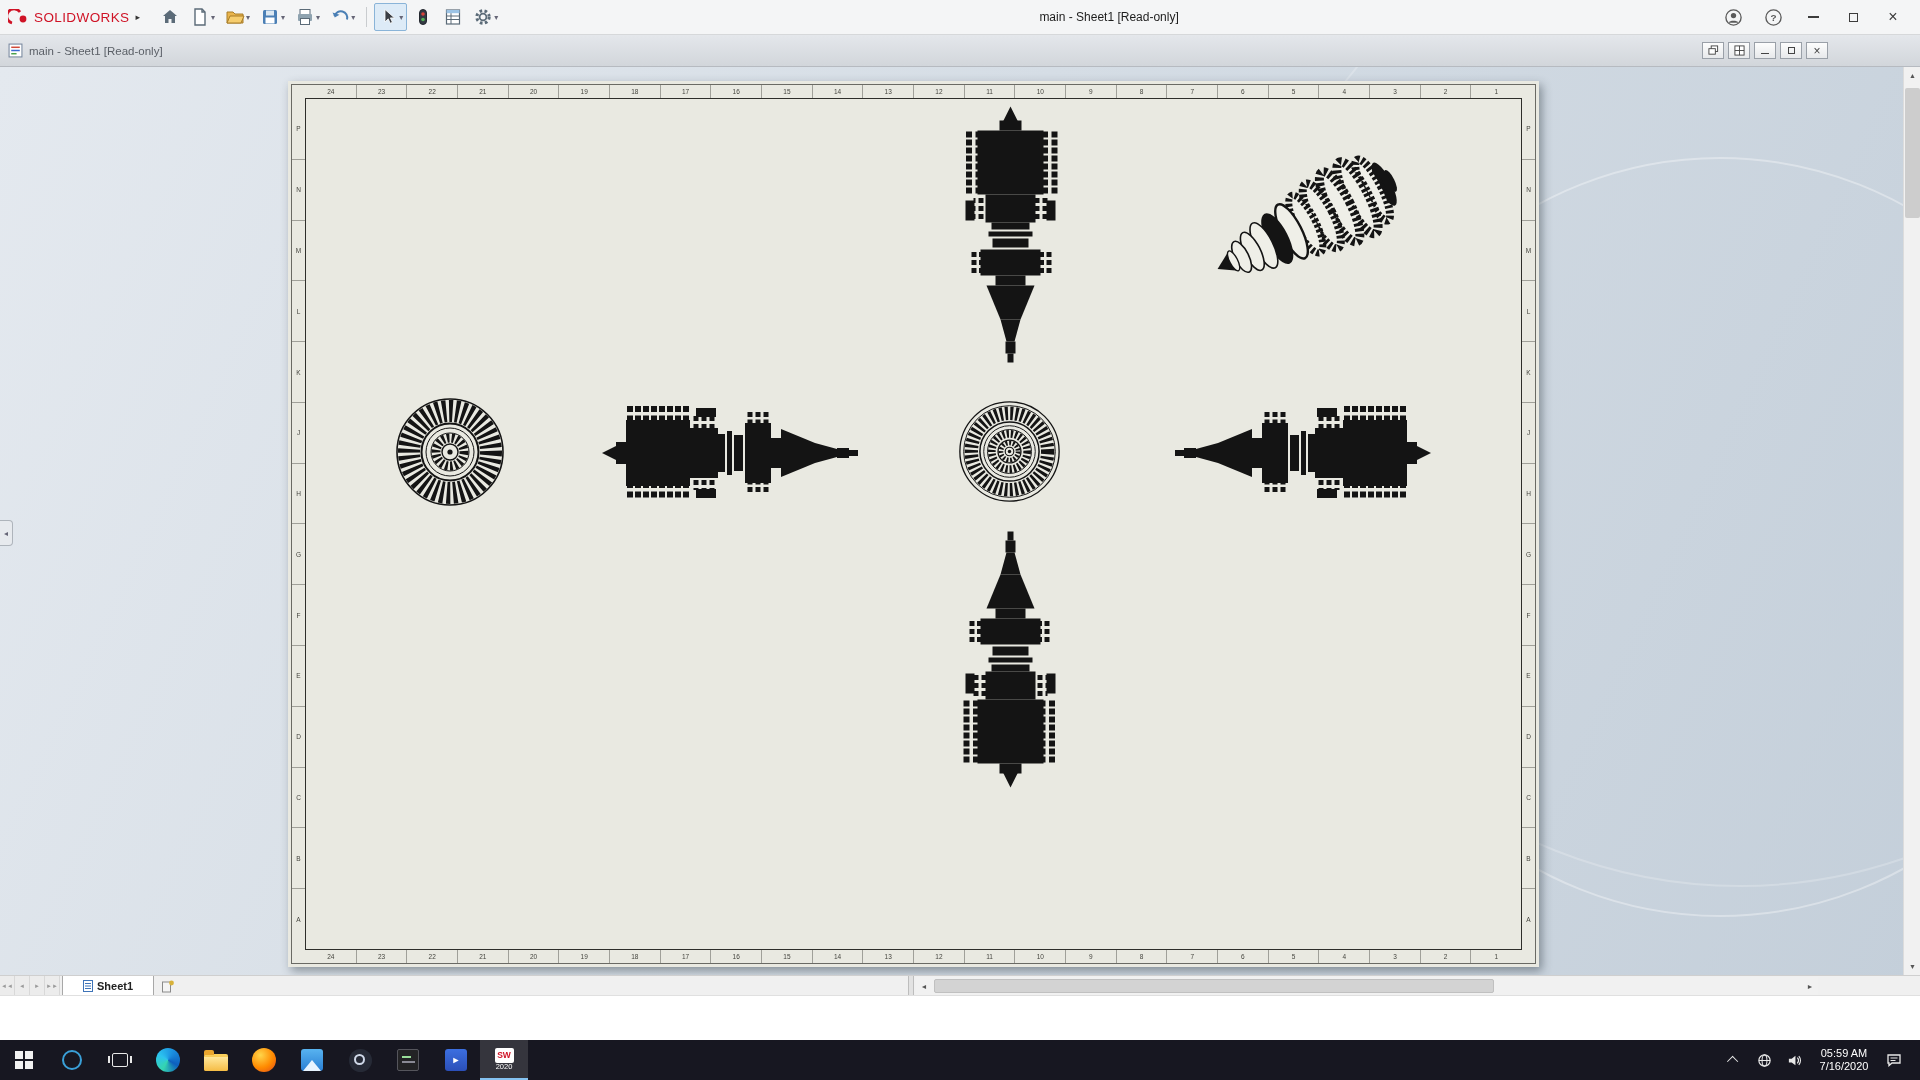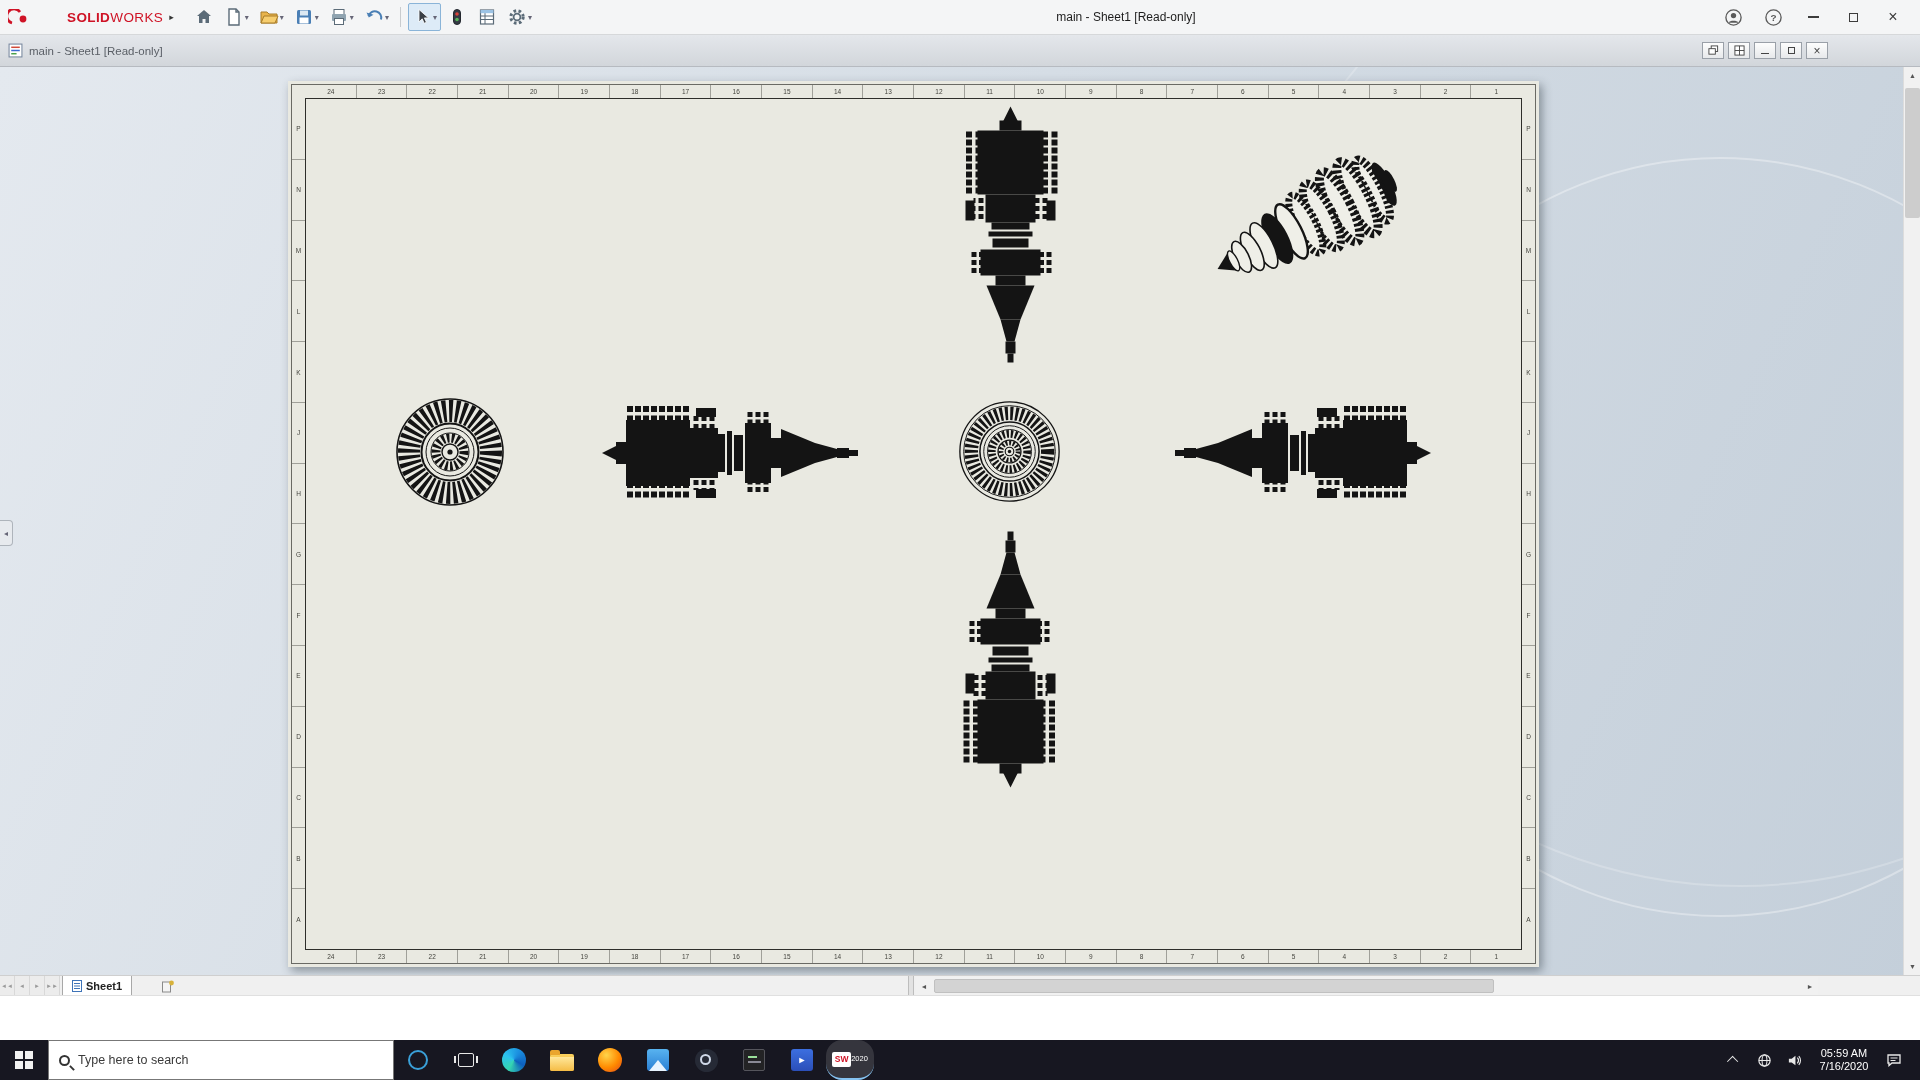--- a/index.html
+++ b/index.html
@@ -4,21 +4,21 @@
 <style>
   * { margin:0; padding:0; box-sizing:border-box; }
   html,body { width:1920px; height:1080px; overflow:hidden; font-family:"Liberation Sans", sans-serif; background:#fff; }
   #app { position:absolute; inset:0; }
 
   
   #titlebar { position:absolute; top:0; left:0; right:0; height:35px; background:#f4f5f6; border-bottom:1px solid #d6d8da; display:flex; align-items:center; }
   .tb-left { display:flex; align-items:center; padding-left:8px; gap:2px; }
   .brand { display:flex; align-items:center; gap:4px; margin-right:14px; }
   .brand-text { font-size:13.5px; color:#cf1326; letter-spacing:.4px; white-space:nowrap; }
-  .brand-text b { font-weight:bold;margin-left:33px; }
+  .brand-text b { font-weight:normal; }
   .menu-arrow { font-size:9px; color:#333; margin-left:2px; cursor:pointer; }
   .toolbar { display:flex; align-items:center; gap:2px; }
   .tbtn { display:flex; align-items:center; gap:1px; border:1px solid transparent; background:transparent; padding:2px 3px; border-radius:2px; cursor:pointer; height:28px; }
   .tbtn.active { background:#ddebf7; border-color:#8ab4d8; }
   .tbtn .icn { width:20px; height:20px; display:block; }
   .dd { font-size:8px; color:#667; }
   .tsep { width:1px; height:20px; background:#c9cccf; margin:0 5px; }
   .tb-title { flex:1; text-align:center; font-size:12px; color:#1d1d1d; white-space:nowrap; overflow:hidden; }
   .tb-right { display:flex; align-items:center; gap:6px; padding-right:10px; }
   .cbtn { width:34px; height:28px; display:flex; align-items:center; justify-content:center; background:transparent; border:none; cursor:pointer; }
@@ -80,21 +80,21 @@
   
   #vscroll { position:absolute; top:0; right:0; bottom:0; width:17px; background:#f1f1f1; border-left:1px solid #dcdcdc; z-index:5; }
   .sarrow { position:absolute; left:0; width:17px; height:17px; display:flex; align-items:center; justify-content:center; font-size:7px; color:#555; background:#f1f1f1; cursor:pointer; }
   #vscroll .up { top:0; } #vscroll .down { bottom:0; }
   #vthumb { position:absolute; left:1px; top:21px; width:15px; height:130px; background:#cdcdcd; border-radius:2px; cursor:pointer; }
 
   
   #tabrow { position:absolute; top:975px; left:0; right:0; height:20px; background:#f0f0f0; border-top:1px solid #cfcfcf; }
   .navgroup { position:absolute; left:0; top:0; height:20px; display:flex; }
   .navbtn { width:15px; height:20px; display:flex; align-items:center; justify-content:center; background:#ececec; border-right:1px solid #d8d8d8; font-size:6px; color:#9a9a9a; cursor:pointer; }
-  #sheettab { position:absolute; left:62px; top:0; height:20px; padding:0 9px; background:#ffffff; border:1px solid #a8a8a8; border-top:none; display:flex; align-items:center; gap:4px; font-size:11px; font-weight:bold; color:#222; cursor:pointer; }
+  #sheettab { position:absolute; left:62px; top:0; height:20px; padding:0 20px; background:#ffffff; border:1px solid #a8a8a8; border-top:none; display:flex; align-items:center; gap:4px; font-size:11px; font-weight:bold; color:#222; cursor:pointer; }
   #addsheettab { position:absolute; left:156px; top:0; width:24px; height:20px; display:flex; align-items:center; justify-content:center; cursor:pointer; }
   #pane-divider { position:absolute; left:908px; top:0; width:6px; height:20px; background:#e2e2e2; border-left:1px solid #bdbdbd; border-right:1px solid #bdbdbd; cursor:col-resize; }
   #hscroll { position:absolute; left:916px; top:1px; width:902px; height:18px; background:#f1f1f1; }
   #hscroll .left { position:absolute; left:0; top:0; width:16px; height:18px; display:flex; align-items:center; justify-content:center; font-size:7px; color:#555; cursor:pointer; }
   #hscroll .right { position:absolute; right:0; top:0; width:16px; height:18px; display:flex; align-items:center; justify-content:center; font-size:7px; color:#555; cursor:pointer; }
   #hthumb { position:absolute; left:18px; top:2px; width:560px; height:14px; background:#d3d3d3; border:1px solid #c0c0c0; border-radius:2px; cursor:pointer; }
 
   #statusstrip { position:absolute; top:995px; left:0; right:0; height:45px; background:#ffffff; border-top:1px solid #e0e0e0; }
 
   
@@ -117,21 +117,21 @@
   .ic-folder::after { content:""; position:absolute; inset:3px 0 0 0; background:linear-gradient(#ffe79a,#f5bc45); border-radius:0 0 2px 2px; }
   .ic-firefox { width:24px; height:24px; border-radius:50%; background:radial-gradient(circle at 35% 30%,#ffd54a,#ff8a00 55%,#e0481c); }
   .ic-photos { width:22px; height:22px; border-radius:3px; background:linear-gradient(#58b3f0,#2a7fd4); position:relative; overflow:hidden; }
   .ic-photos::after { content:""; position:absolute; bottom:0; left:2px; border-left:9px solid transparent; border-right:9px solid transparent; border-bottom:11px solid #e8f4ff; }
   .ic-steam { width:23px; height:23px; border-radius:50%; background:#262a36; position:relative; }
   .ic-steam::after { content:""; position:absolute; left:5px; top:5px; width:7px; height:7px; border:2px solid #cfd8e8; border-radius:50%; }
   .ic-term { width:22px; height:22px; background:#232325; border:1px solid #55555c; border-radius:2px; position:relative; }
   .ic-term::before { content:""; position:absolute; left:4px; top:6px; width:9px; height:2px; background:#9adf9a; }
   .ic-term::after { content:""; position:absolute; left:4px; top:11px; width:13px; height:2px; background:#8a8a95; }
   .ic-movies { width:22px; height:22px; background:linear-gradient(#3c6fe0,#2b4fb8); border-radius:3px; display:flex; align-items:center; justify-content:center; color:#fff; font-size:9px; }
-  #slot-sw { background:rgba(255,255,255,.13); border-bottom:2px solid #85c2f0; flex-direction:row; gap:0;border-radius:16px; }
+  #slot-sw { background:rgba(255,255,255,.13); border-bottom:2px solid #85c2f0; flex-direction:column; gap:0; }
   .ic-sw { width:19px; height:15px; background:#fff; border-radius:2px; color:#cf1326; font-weight:bold; font-size:8.5px; display:flex; align-items:center; justify-content:center; }
   .sw-year { font-size:7.5px; color:#fff; line-height:8px; }
   #tray { margin-left:auto; display:flex; align-items:center; gap:4px; padding-right:4px; }
   .tray-ic { width:26px; height:40px; display:flex; align-items:center; justify-content:center; color:#e8e8e8; cursor:pointer; }
   #clock { width:66px; text-align:center; color:#fff; font-size:11px; line-height:13.5px; cursor:pointer; padding:0 2px; }
   .chev-up { width:8px; height:8px; border-left:1.8px solid #e8e8e8; border-top:1.8px solid #e8e8e8; transform:rotate(45deg) translateY(2px); }
   .showdesk { width:5px; border-left:1px solid #4a4a55; }
 </style>
 </head>
 <body>
@@ -551,24 +551,20 @@
 
   <div id="taskbar">
     <div class="tb-slot">
       <span class="win-grid">
           <i></i>
           <i></i>
           <i></i>
           <i></i>
         </span>
     </div>
-    <div id="tb-search">
-      <span class="mag"></span>
-      <input type="text" placeholder="Type here to search" style="">
-    </div>
     <div class="tb-slot">
         <span class="cortana-ring"></span>
       </div>
     <div class="tb-slot">
         <span class="taskview-ic"></span>
       </div>
     <div class="tb-slot">
         <span class="ic-edge"></span>
       </div>
     <div class="tb-slot">

